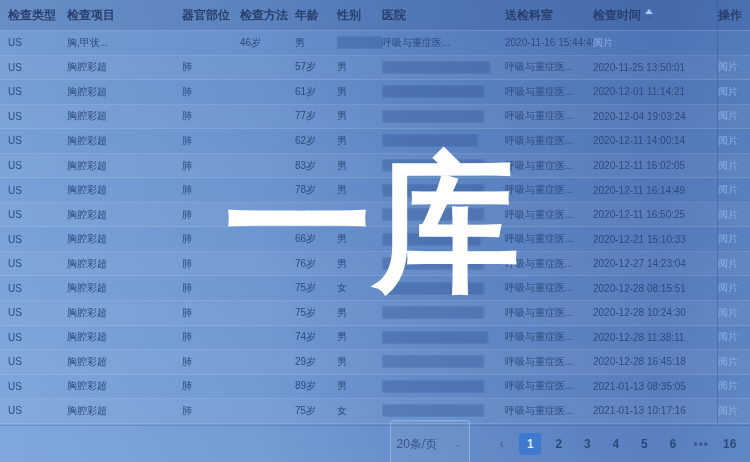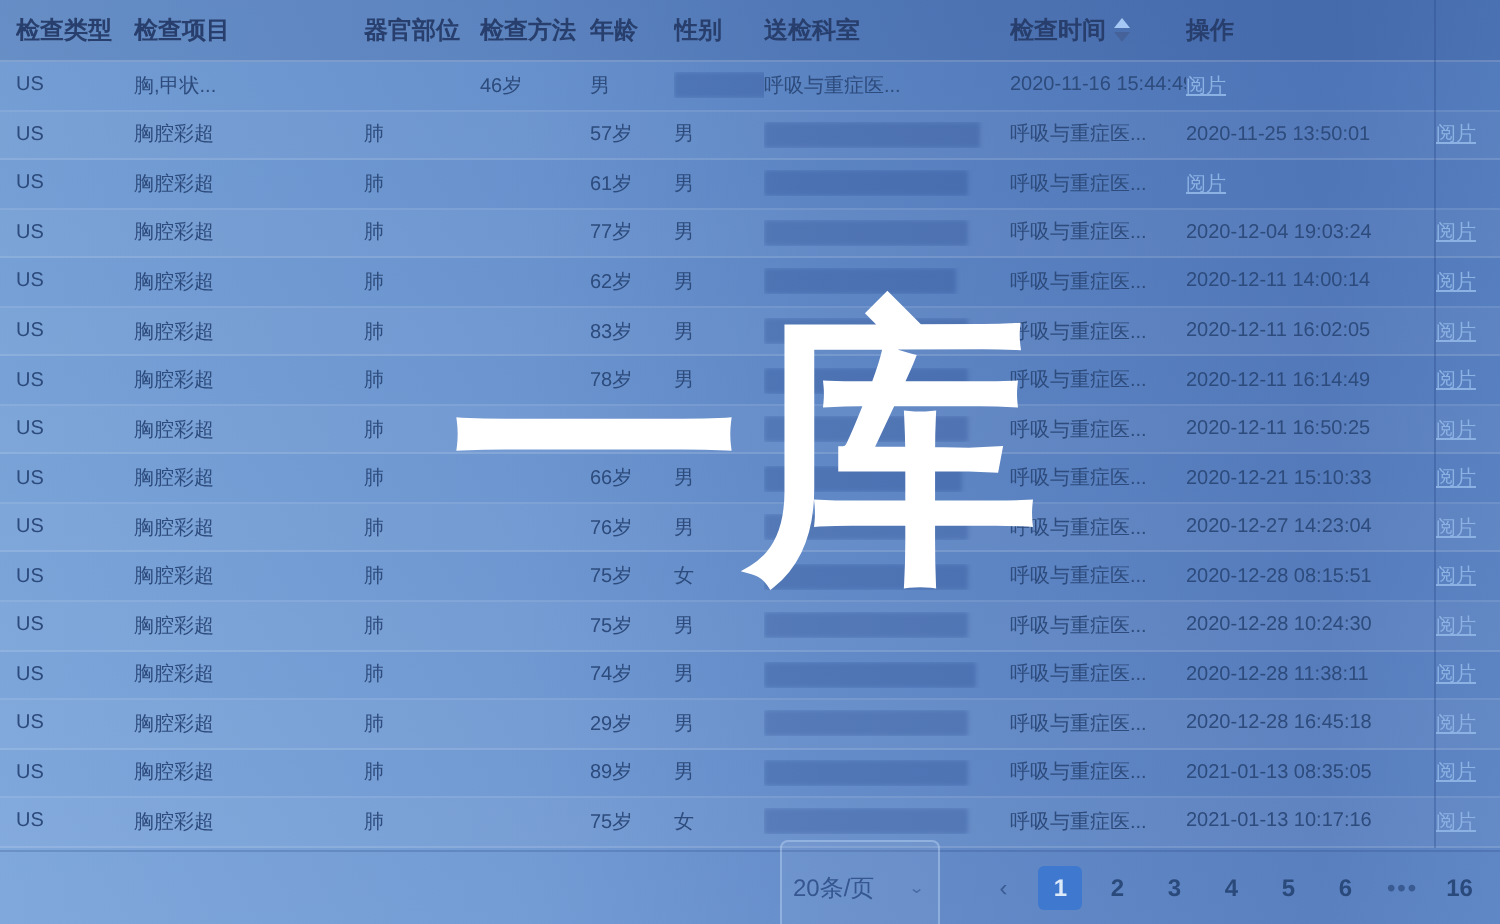--- a/index.html
+++ b/index.html
@@ -22,21 +22,21 @@
     color:#283f6d;font-size:12px;font-weight:700;
   }
   .thead .cell{white-space:nowrap;overflow:hidden;}
   .tbody{position:relative;}
   .trow{
     height:24.56px;font-size:10px;color:#2d4b7c;
     border-bottom:1px solid rgba(255,255,255,0.12);
   }
   .trow:nth-child(even){background:rgba(255,255,255,0.045);}
   .cell{white-space:nowrap;overflow:hidden;text-overflow:clip;padding-right:6px;}
-  .cell.action{color:#8cb2e4;padding-right:12px;text-decoration:underline;}
+  .cell.action{color:#8cb2e4;padding-right:12px;}
   .censor{
     display:inline-block;width:102px;height:13px;vertical-align:middle;
     background:rgba(35,70,140,0.30);border-radius:1px;filter:blur(1px);
   }
   .trow:nth-child(2) .censor{width:108px;}
   .trow:nth-child(5) .censor{width:96px;}
   .trow:nth-child(9) .censor{width:99px;}
   .trow:nth-child(13) .censor{width:106px;}
   
   .sort{display:inline-flex;flex-direction:column;vertical-align:middle;margin-left:4px;line-height:0;}
@@ -80,20 +80,21 @@
 
 <div class="app">
 
   <div class="grid thead">
     <div class="cell">检查类型</div>
     <div class="cell">检查项目</div>
     <div class="cell">器官部位</div>
     <div class="cell">检查方法</div>
     <div class="cell">年龄</div>
     <div class="cell">性别</div>
+    <div class="cell">医院</div>
     <div class="cell">送检科室</div>
     <div class="cell">
       <span>检查时间</span><span class="sort">
           <i class="up"></i>
           <i class="down"></i>
         </span>
     </div>
     <div class="cell">操作</div>
   </div>
 
@@ -125,20 +126,21 @@
 
     <div class="grid trow">
       <div class="cell">US</div>
       <div class="cell">胸腔彩超</div>
       <div class="cell">肺</div>
       <div class="cell"></div>
       <div class="cell">61岁</div>
       <div class="cell">男</div>
       <div class="cell"><span class="censor"></span></div>
       <div class="cell">呼吸与重症医...</div>
+      <div class="cell">2020-12-01 11:14:21</div>
       <div class="cell action">阅片</div>
     </div>
 
     <div class="grid trow">
       <div class="cell">US</div>
       <div class="cell">胸腔彩超</div>
       <div class="cell">肺</div>
       <div class="cell"></div>
       <div class="cell">77岁</div>
       <div class="cell">男</div>

